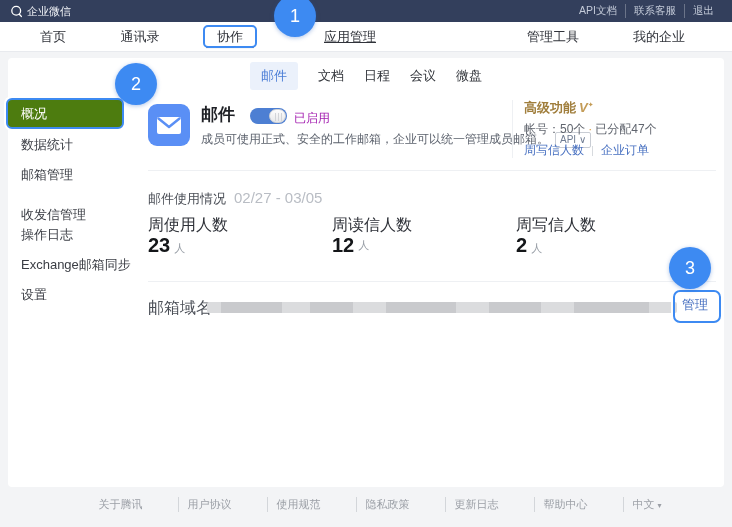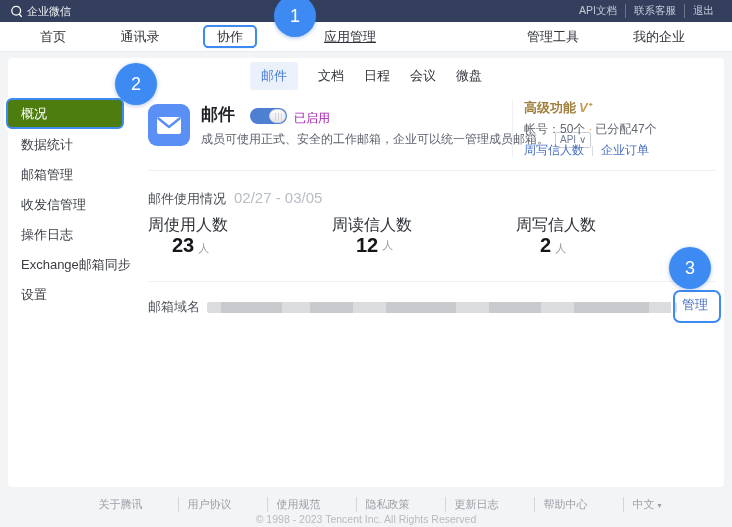--- a/index.html
+++ b/index.html
@@ -67,26 +67,26 @@
   .premium-links .sep { width:1px; height:10px; background:#d7dade; margin:0 8px; }
   .premium-links span { cursor:pointer; }
 
   
   .hdiv { left:148px; width:568px; height:1px; background:#eef0f3; z-index:2; }
 
   
   .usage-title { left:148px; top:189px; font-size:13px; color:#4b4f57; z-index:2; }
   .usage-date { font-size:15px; color:#b9bdc4; margin-left:8px; }
   .stat-label { top:215px; font-size:16px; color:#2e3138; z-index:2; }
-  .stat-value { top:234px; z-index:2; display:flex; align-items:baseline;margin-left:24px; }
+  .stat-value { top:234px; z-index:2; display:flex; align-items:baseline; }
   .stat-num { font-size:20px; font-weight:bold; color:#141619; }
   .stat-unit { font-size:11px; color:#9aa0a8; margin-left:4px; }
 
   
-  .domain-label { left:148px; top:298px; font-size:13px; color:#4b4f57; z-index:2; }
+  .domain-label { left:148px; top:298px; font-size:16px; color:#4b4f57; z-index:2; }
   .domain-bar { left:207px; top:302px; width:470px; height:11px; background:#dbdcde;
     border-radius:2px; overflow:hidden; z-index:2; }
   .domain-bar i { position:absolute; top:0; height:11px; background:#c9cacd; }
   .manage-link { left:682px; top:296px; font-size:13px; color:#466fc0; cursor:pointer; z-index:2; }
 
   
   .footer-links { left:0; top:497px; width:732px; display:flex; justify-content:center;
     align-items:center; font-size:11px; color:#9b9fa6; z-index:2; }
   .footer-link { padding:0 8px; cursor:pointer; white-space:nowrap;margin-left:28px; }
   .footer-link + .footer-link { border-left:1px solid #d3d6da; }
@@ -138,21 +138,21 @@
     <span class="tab active">邮件</span>
     <span class="tab">文档</span>
     <span class="tab">日程</span>
     <span class="tab">会议</span>
     <span class="tab">微盘</span>
   </div>
 
   <div class="abs side-item active" style="top:100px;">概况</div>
   <div class="abs side-item" style="top:130px;">数据统计</div>
   <div class="abs side-item" style="top:160px;">邮箱管理</div>
-  <div class="abs side-item" style="top:190px;">收发信管理</div>
+  <div class="abs side-item" style="top:200px;">收发信管理</div>
   <div class="abs side-item" style="top:220px;">操作日志</div>
   <div class="abs side-item" style="top:250px;">Exchange邮箱同步</div>
   <div class="abs side-item" style="top:280px;">设置</div>
 
   <div class="abs app-icon">
     <svg width="42" height="42" viewBox="0 0 42 42">
       <rect x="0" y="0" width="42" height="42" rx="9" fill="#5a8ff5"></rect>
       <rect x="9" y="13" width="24" height="17" rx="2" fill="#ffffff"></rect>
       <path d="M10.5 14.5 L21 23 L31.5 14.5" fill="none" stroke="#5a8ff5" stroke-width="2.4" stroke-linecap="round" stroke-linejoin="round"></path>
     </svg>
@@ -220,21 +220,20 @@
     <span class="footer-link">关于腾讯</span>
     <span class="footer-link">用户协议</span>
     <span class="footer-link">使用规范</span>
     <span class="footer-link">隐私政策</span>
     <span class="footer-link">更新日志</span>
     <span class="footer-link">帮助中心</span>
     <span class="footer-link">
       <span>中文</span><span class="lang-caret">▾</span>
     </span>
   </div>
-  <div class="abs copyright">© 1998 - 2023 Tencent Inc. All Rights Reserved</div>
 
   <div class="abs ann-box" style="left:203px; top:25px; width:54px; height:23px;"></div>
   <div class="abs ann-circle" style="left:274px; top:-5px;">1</div>
 
   <div class="abs ann-box" style="left:6px; top:98px; width:118px; height:31px; border-radius:6px;"></div>
   <div class="abs ann-circle" style="left:115px; top:63px;">2</div>
 
   <div class="abs ann-box" style="left:673px; top:290px; width:48px; height:33px; border-radius:7px;"></div>
   <div class="abs ann-circle" style="left:669px; top:247px;">3</div>
 

